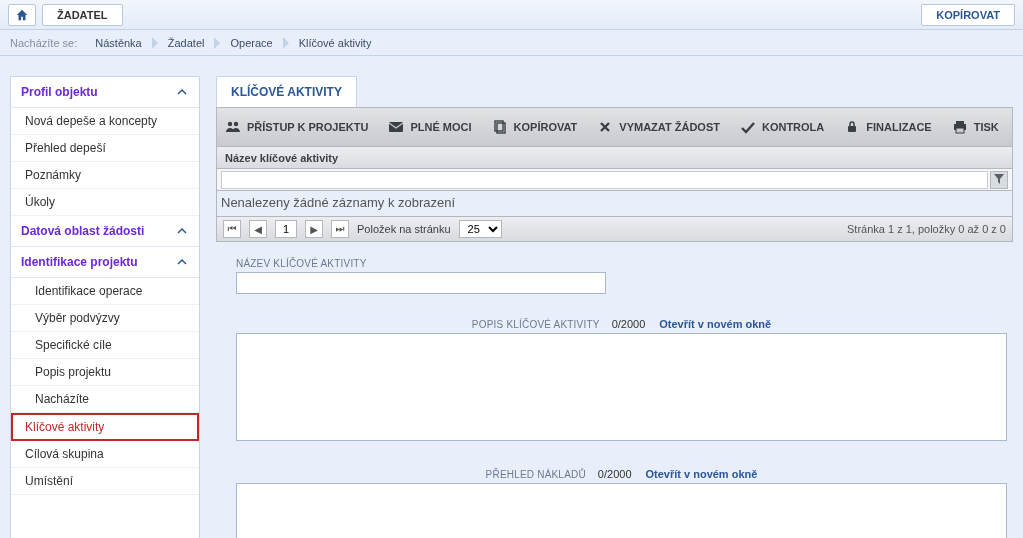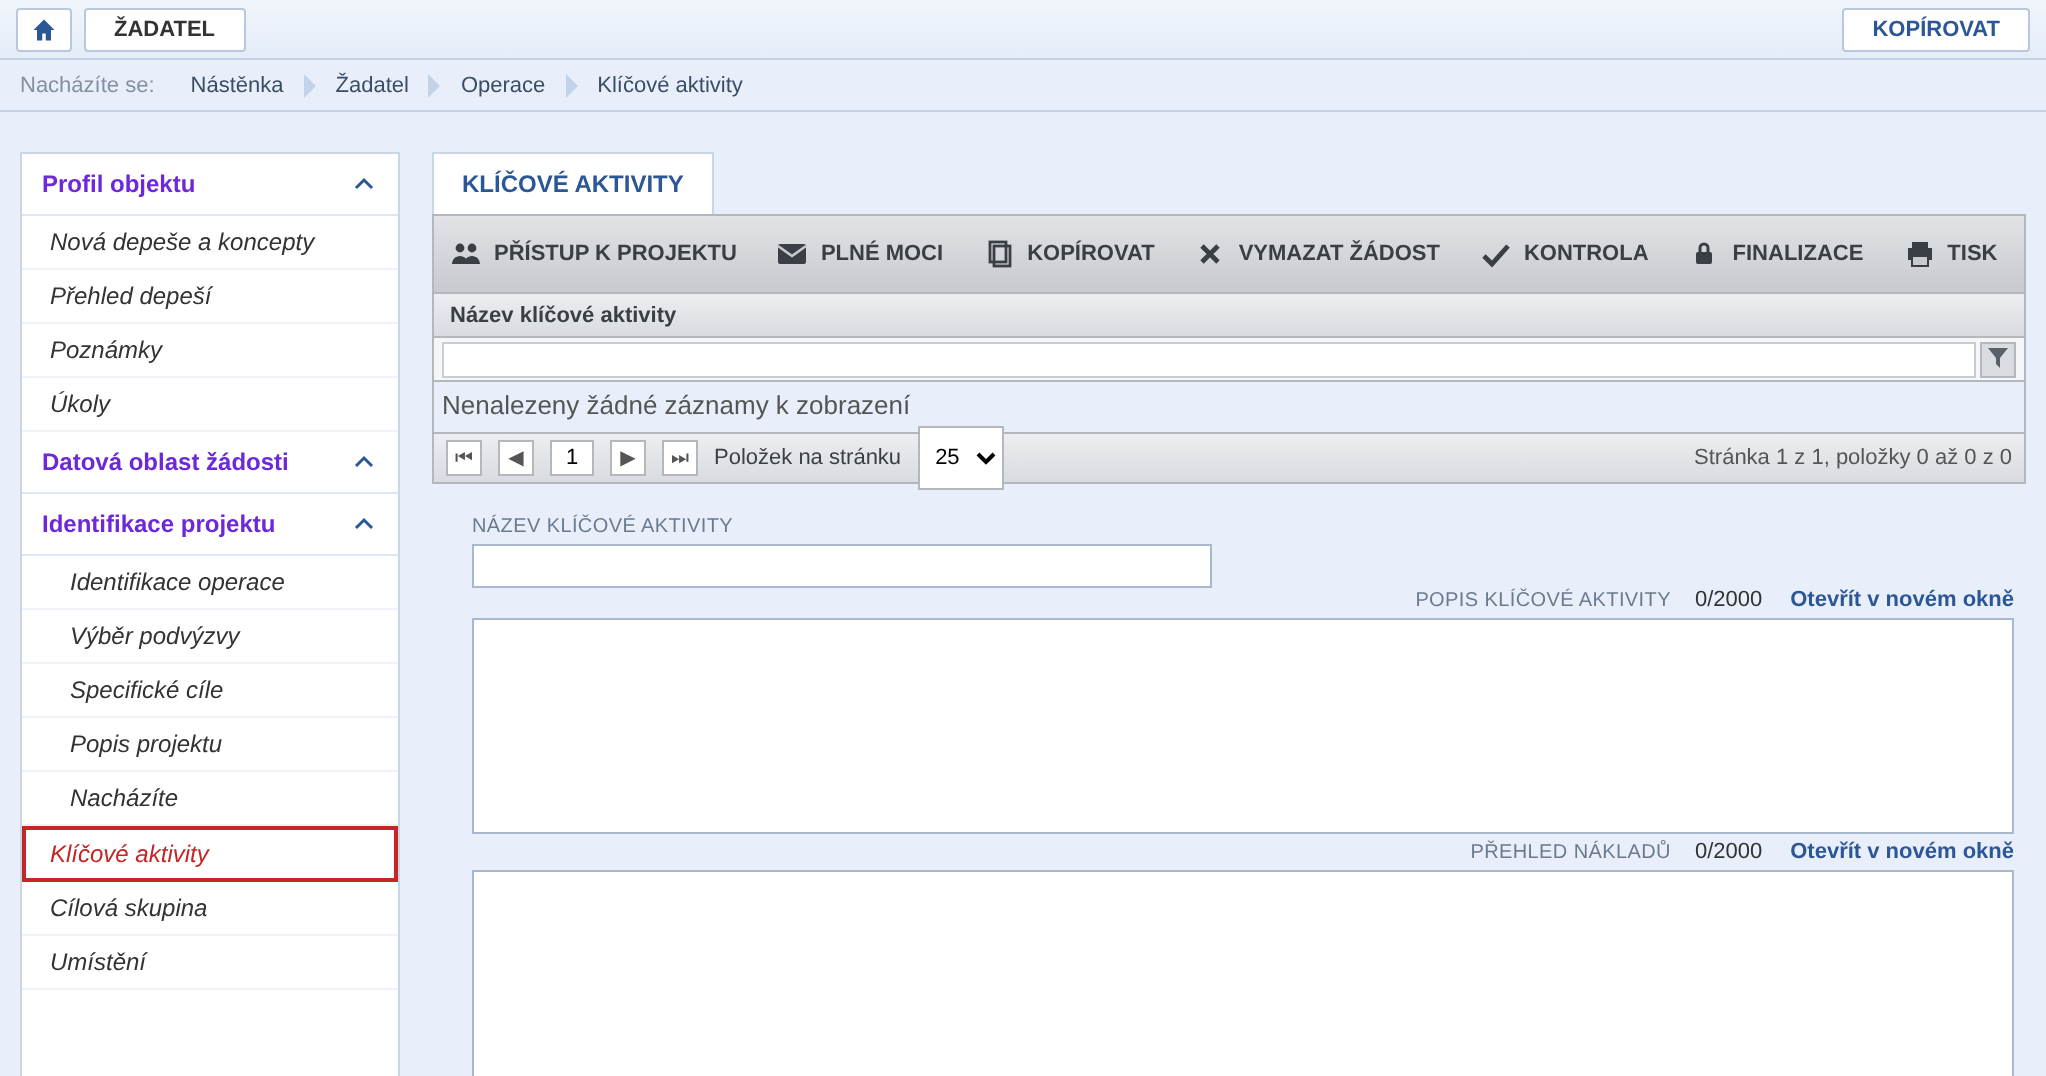--- a/index.html
+++ b/index.html
@@ -113,21 +113,20 @@
     justify-content: space-between;
     cursor: pointer;
     font-size: 12px;
   }
   .sb-item {
     padding: 6px 10px 6px 14px;
     color: #333;
     border-bottom: 1px solid #eef2f8;
     cursor: pointer;
     font-size: 12px;
-    font-style: italic;
   }
   .sb-item.sub { padding-left: 24px; }
   .sb-item.active {
     color: #c42626;
     border: 2px solid #c42626;
     padding: 5px 8px 5px 12px;
     margin: 0;
   }
 
   .main {
@@ -241,42 +240,42 @@
     font-size: 10px;
   }
   .pg-page {
     width: 22px; height: 18px;
     border: 1px solid #b4b8bd;
     background: #fff;
     text-align: center;
     font-size: 11px;
   }
   .pg-size {
-    height: 32px;
+    height: 18px;
     border: 1px solid #b4b8bd;
     background: #fff;
     font-size: 11px;
     padding: 0 4px;
   }
   .pg-info { margin-left: auto; color: #555; }
 
   .form-area {
     padding: 16px 6px 0 20px;
   }
   .fld-label {
     font-size: 10px;
     color: #6b7a8f;
     letter-spacing: 0.2px;
     margin-bottom: 3px;
   }
   .fld-row {
     display: flex;
     align-items: baseline;
-    justify-content: flex-end;
-    margin-top: 0;
+    justify-content: center;
+    margin-top: 24px;
   }
   .fld-meta {
     display: flex;
     gap: 14px;
     font-size: 11px;
     padding-left: 12px;
   }
   .counter { color: #333; }
   .openwin { color: #2b5797; font-weight: bold; cursor: pointer; }
   .text-input {

